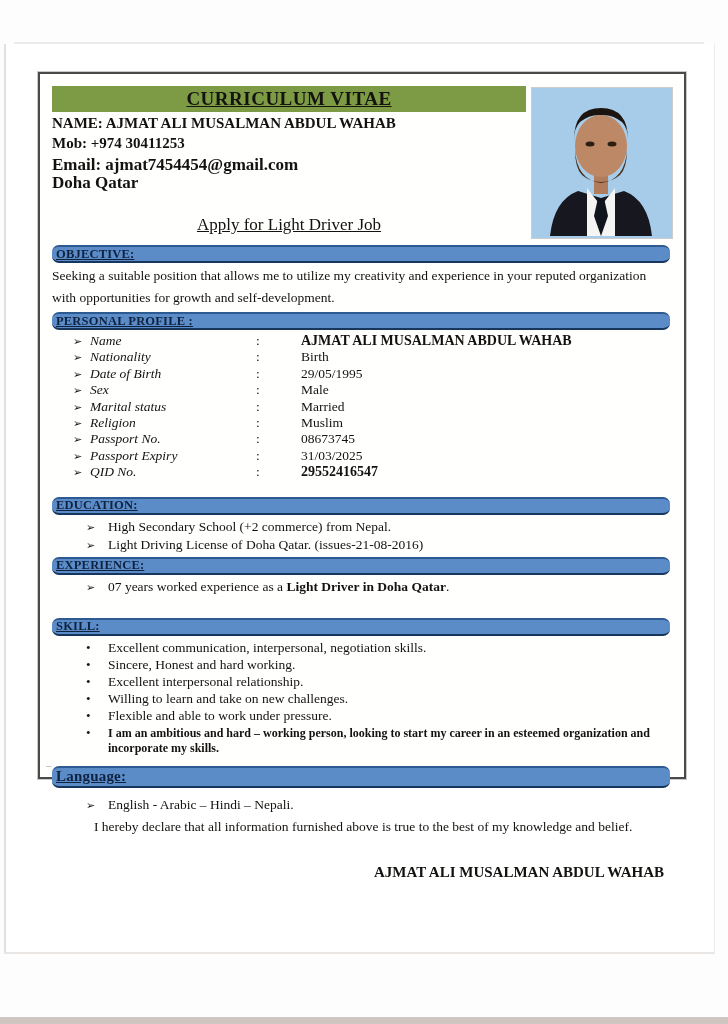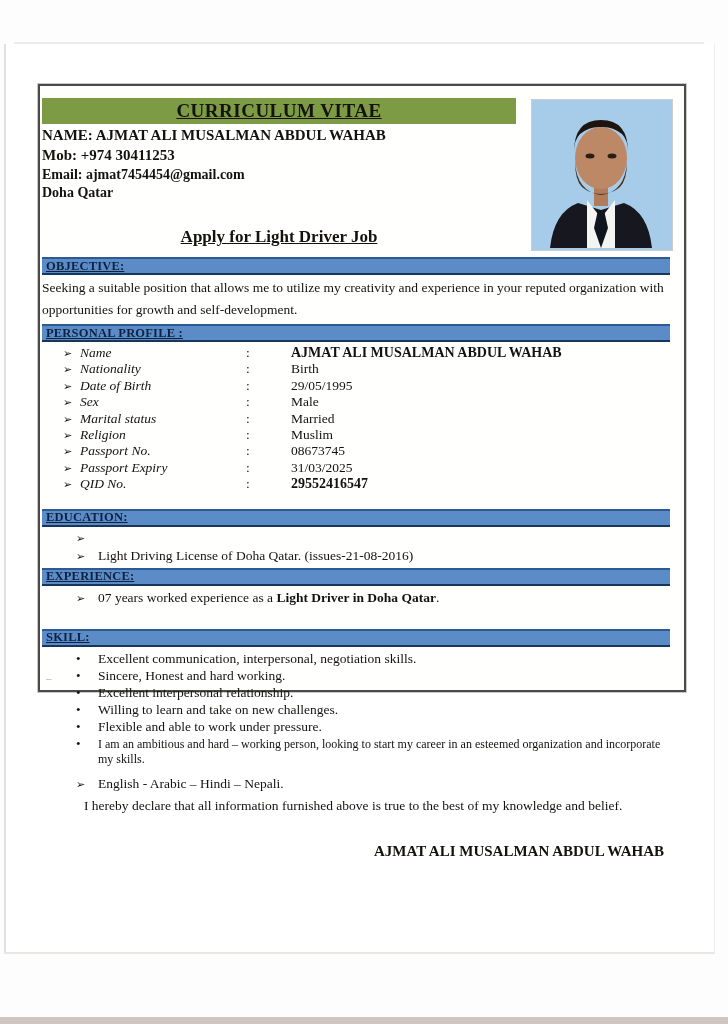--- a/index.html
+++ b/index.html
@@ -13,57 +13,56 @@
   .top-line{position:absolute;left:14px;top:42px;width:690px;height:2px;background:#eceaea;}
   .sheet{
     position:absolute;left:4px;top:44px;width:708px;height:908px;
     background:#ffffff;
     border-left:2px solid #e3e0de;border-right:1px solid #eeebe9;border-bottom:2px solid #eae6e4;
   }
   .bottom-strip{position:absolute;left:0;bottom:0;width:728px;height:7px;background:#cfc5c1;}
 
   
   .frame{
-    position:absolute;left:38px;top:72px;width:648px;height:608px;
+    position:absolute;left:38px;top:72px;width:648px;height:707px;
     border:2px solid #4a4a4a;
     box-shadow:0 0 0 1px #c9c9c9;
     background:#fffffe;
     box-sizing:border-box;
-    padding:12px 14px 0 2px;
-    margin-top:12px;
+    padding:12px 14px 0 12px;
   }
 
   .title-bar{
     width:474px;height:26px;background:#7d9b45;
     display:flex;align-items:center;justify-content:center;
   }
   .title-bar span{
     font-size:19px;font-weight:bold;color:#141310;
     text-decoration:underline;letter-spacing:0.5px;
   }
 
   .contact{margin-top:4px;line-height:1;}
   .contact .big{font-size:15px;font-weight:bold;margin:3px 0 0 0;height:17px;}
-  .contact .small{font-size:14px;font-weight:bold;margin:3px 0 0 0;height:15px;}
+  .contact .small{font-size:17px;font-weight:bold;margin:3px 0 0 0;height:15px;}
 
   .photo{
     position:absolute;top:13px;right:11px;width:140px;height:150px;
     border:1px solid #cccccc;background:#a6cce9;
   }
 
   .apply-heading{
     width:474px;text-align:center;margin-top:26px;height:22px;
   }
-  .apply-heading span{font-size:17px;font-weight:bold;text-decoration:underline;}
+  .apply-heading span{font-size:17px;font-weight:normal;text-decoration:underline;}
 
   .section-bar{
     height:18px;background:#5b8cc8;
     border-top:2px solid #2e5a92;border-bottom:2px solid #17365d;
     box-sizing:border-box;padding:0 4px;
-    display:flex;align-items:center;
+    display:flex;align-items:center;border-radius:7px;
   }
   .section-bar span{
     font-weight:bold;font-size:12.5px;color:#0e2240;
     text-decoration:underline;letter-spacing:0.2px;line-height:1;
   }
   .section-bar.tall{height:22px;}
   .section-bar.tall span{font-size:15px;}
 
   .para{font-size:13.5px;line-height:22px;margin:2px 0 0 0;}
   .para.indent{text-indent:42px;}
@@ -74,21 +73,21 @@
   .profile-row .label{width:166px;font-style:italic;}
   .profile-row .sep{width:45px;}
   .profile-row .value{flex:1;}
   .profile-row .value.bold{font-weight:bold;font-size:14px;}
 
   .bullet-list{margin-top:3px;}
   .bullet-item{display:flex;align-items:baseline;font-size:13.5px;line-height:17px;}
   .bullet-item .marker{width:22px;margin-left:34px;font-size:11px;flex:none;}
   .bullet-item .dot{font-size:13px;}
   .bullet-item .text{flex:1;padding-right:6px;}
-  .bullet-item.small-text .text{font-size:12px;line-height:15px;}
+  .bullet-item.small-text .text{font-size:12px;line-height:15px;font-weight:bold;}
   .bold-inline{font-weight:bold;} .mt3{margin-top:3px;} .mt8{margin-top:8px;}
   .mt10{margin-top:10px;} .mt16{margin-top:16px;} .mt22{margin-top:22px;}
   .gap-exp{margin-top:3px;align-items:center;}
 
   .signature{
     margin-top:26px;text-align:right;padding-right:6px;
     font-size:15px;font-weight:bold;height:18px;
   }
   .frame-dash{position:absolute;left:6px;bottom:6px;color:#9a9a9a;font-size:11px;}
 </style>
@@ -195,20 +194,21 @@
       <span class="value bold">29552416547</span>
     </div>
   </div>
 
   <div class="section-bar mt16">
     <span>EDUCATION:</span>
   </div>
   <div class="bullet-list">
     <div class="bullet-item">
       <span class="marker">➢</span>
+      <span class="text">High Secondary School (+2 commerce) from Nepal.</span>
     </div>
     <div class="bullet-item">
       <span class="marker">➢</span>
       <span class="text">Light Driving License of Doha Qatar. (issues-21-08-2016)</span>
     </div>
   </div>
 
   <div class="section-bar gap-exp">
     <span>EXPERIENCE:</span>
   </div>
@@ -242,20 +242,23 @@
     <div class="bullet-item">
       <span class="marker dot">•</span>
       <span class="text">Flexible and able to work under pressure.</span>
     </div>
     <div class="bullet-item small-text">
       <span class="marker dot">•</span>
       <span class="text">I am an ambitious and hard – working person, looking to start my career in an esteemed organization and incorporate my skills.</span>
     </div>
   </div>
 
+  <div class="section-bar tall mt10">
+    <span>Language:</span>
+  </div>
   <div class="bullet-list mt8">
     <div class="bullet-item">
       <span class="marker">➢</span>
       <span class="text">English - Arabic – Hindi – Nepali.</span>
     </div>
   </div>
 
   <p class="para indent">I hereby declare that all information furnished above is true to the best of my knowledge and belief.</p>
 
   <div class="signature">AJMAT ALI MUSALMAN ABDUL WAHAB</div>

